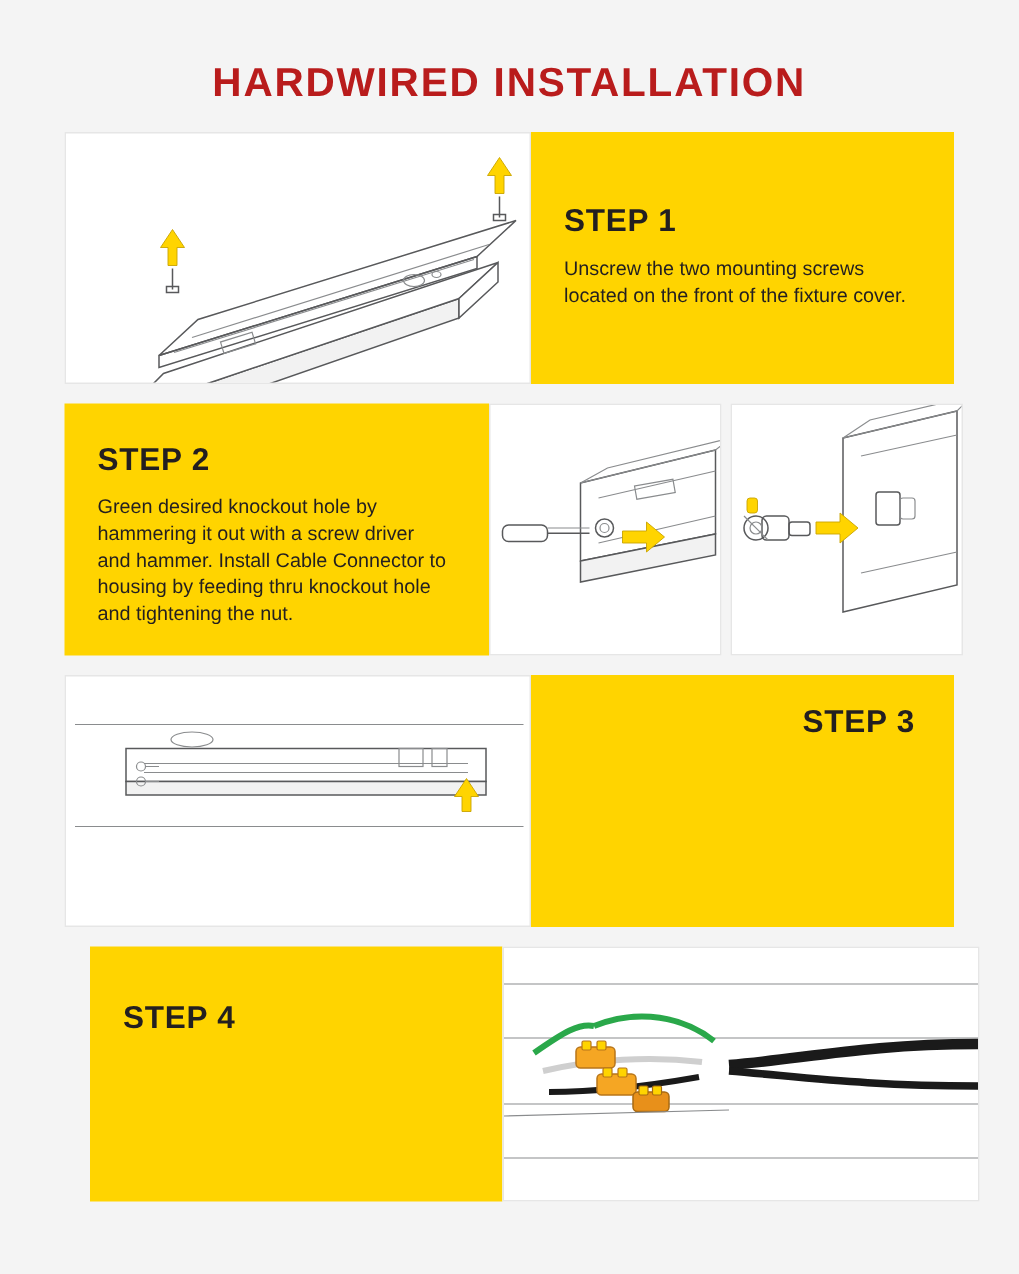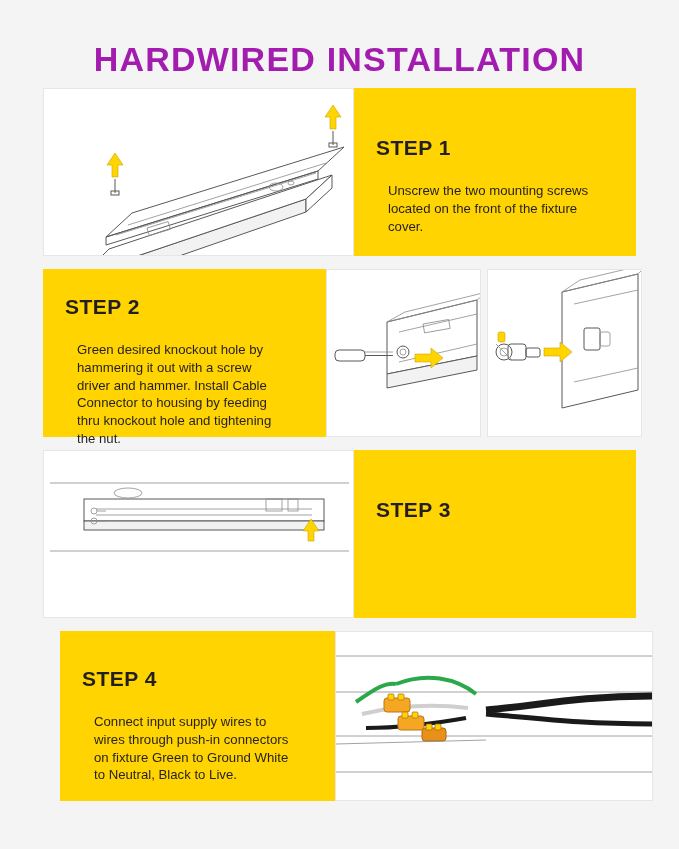--- a/index.html
+++ b/index.html
@@ -16,24 +16,24 @@
   }
   .page {
     position: relative;
     width: 679px;
     height: 849px;
     background: #f4f4f4;
     box-sizing: border-box;
   }
   .title {
     text-align: center;
-    font-size: 34px;
+    font-size: 27px;
     font-weight: bold;
     letter-spacing: 1.2px;
-    color: #a21caf;
+    color: #b91c1c;
     padding-top: 40px;
     padding-bottom: 0;
     margin: 0;
   }
   .steps {
     position: absolute;
     left: 43px;
     top: 88px;
     width: 659px;
   }
@@ -64,31 +64,31 @@
   .step-label {
     font-size: 21px;
     font-weight: bold;
     letter-spacing: 0.5px;
     margin: 0 0 10px 0;
     color: #231f20;
   }
   .step-text {
     font-size: 13.2px;
     line-height: 1.35;
-    margin: 12px;
+    margin: 0;
     color: #231f20;
     max-width: 270px;
   }
   .row1 .panel-white { width: 311px; }
   .row1 .panel-yellow { width: 282px; padding-top: 48px; }
   .row2 .panel-yellow { width: 283px; padding-top: 26px; }
   .row2 .panel-white { width: 155px; }
   .row2 .gap { width: 6px; background: #f4f4f4; }
   .row3 .panel-white { width: 311px; }
-  .row3 .panel-yellow { width: 282px; padding-top: 48px; }
+  .row3 .panel-yellow { width: 282px; padding-top: 20px; align-items: flex-end; }
   .row4 .panel-yellow { width: 275px; padding-top: 36px; }
   .row4 .panel-white { width: 318px; }
 
   svg { display: block; }
   .draw { stroke: #58595b; fill: none; stroke-width: 1; }
   .draw-thin { stroke: #8a8c8e; fill: none; stroke-width: 0.8; }
   .arrow-y { fill: #ffd400; stroke: #c9a400; stroke-width: 0.6; }
   .lightgray { fill: #f2f2f2; stroke: #58595b; stroke-width: 1; }
   .white-f { fill: #ffffff; stroke: #58595b; stroke-width: 1; }
 </style>
@@ -218,21 +218,20 @@
         </svg>
       </div>
       <div class="panel-yellow">
         <p class="step-label">STEP 3</p>
       </div>
     </div>
 
     <div class="step-row row4 tall">
       <div class="panel-yellow">
         <p class="step-label">STEP 4</p>
-        <p class="step-text">Connect input supply wires to wires through push-in connectors on fixture Green to Ground White to Neutral, Black to Live.</p>
       </div>
       <div class="panel-white bordered">
         <svg width="318" height="170" viewBox="0 0 318 170">
 
           <line class="draw-thin" x1="0" y1="24" x2="318" y2="24" stroke="#dddddd"></line>
           <line class="draw-thin" x1="0" y1="60" x2="318" y2="60" stroke="#dddddd"></line>
           <line class="draw-thin" x1="0" y1="104" x2="318" y2="104" stroke="#dddddd"></line>
           <line class="draw-thin" x1="0" y1="140" x2="318" y2="140" stroke="#dddddd"></line>
 
           <path d="M 318 64 C 240 64 200 74 150 78" stroke="#1a1a1a" stroke-width="7" fill="none"></path>

